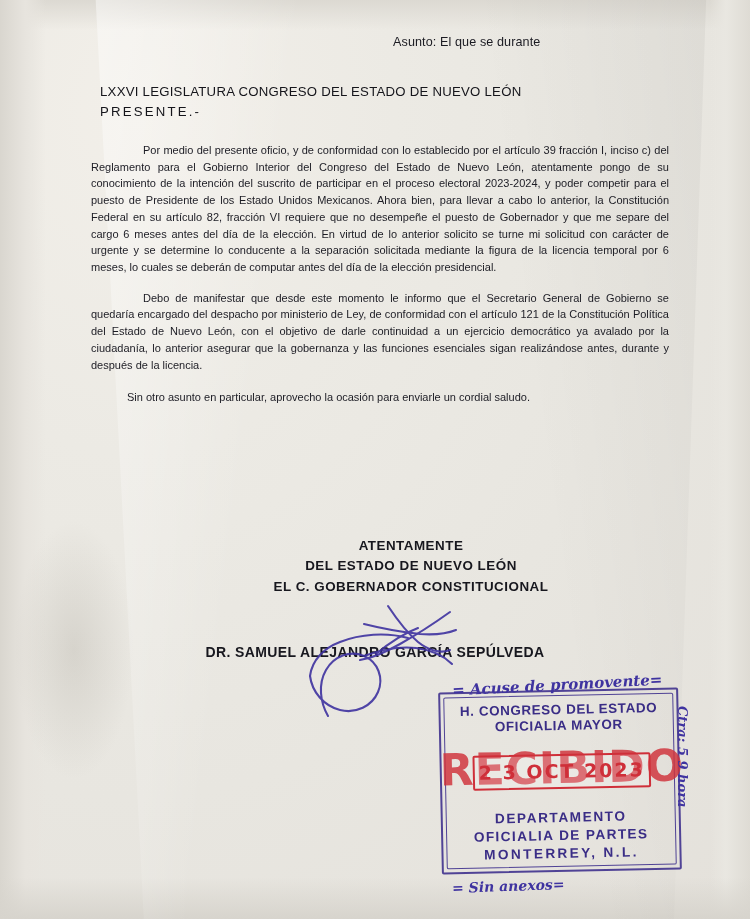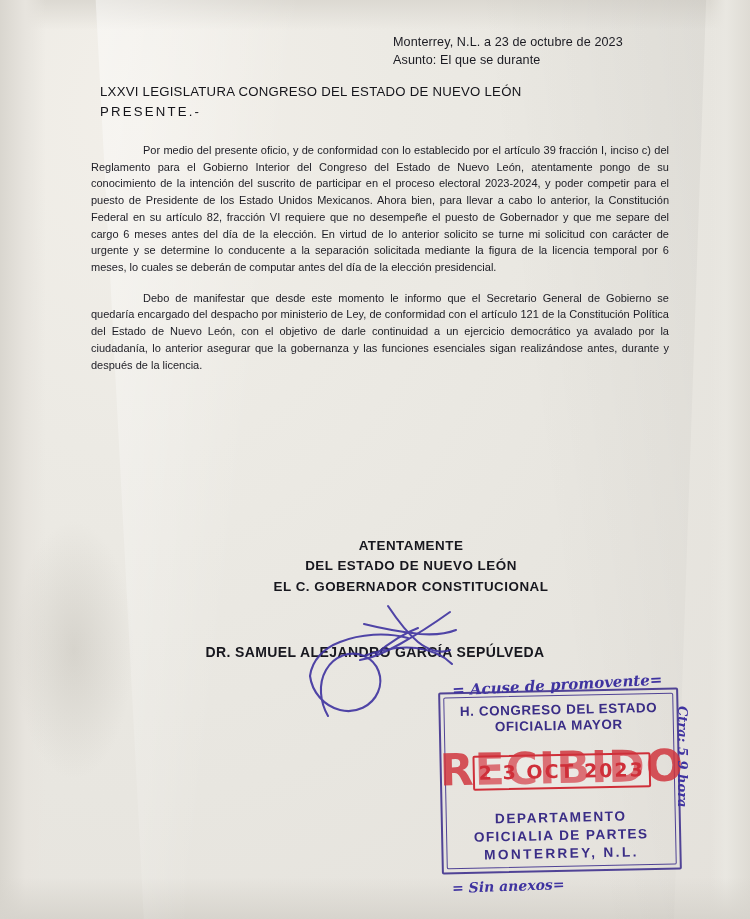--- a/index.html
+++ b/index.html
@@ -257,32 +257,32 @@
   <div class="shade left-edge"></div>
   <div class="shade right-edge"></div>
   <div class="shade bottom-edge"></div>
   <div class="shade crease1"></div>
   <div class="shade crease2"></div>
   <div class="shade blotch"></div>
 
   <div class="doc">
 
     <div class="header-block">
-      <div>Monterrey, N.L. a 23 de octubre de 2023</div>
       <div>Asunto: El que se durante</div>
     </div>
 
     <div class="addressee">
       <div>LXXVI LEGISLATURA CONGRESO DEL ESTADO DE NUEVO LEÓN</div>
       <div class="line2">PRESENTE.-</div>
     </div>
 
     <div class="body-text">
       <p>Por medio del presente oficio, y de conformidad con lo establecido por el artículo 39 fracción I, inciso c) del Reglamento para el Gobierno Interior del Congreso del Estado de Nuevo León, atentamente pongo de su conocimiento de la intención del suscrito de participar en el proceso electoral 2023-2024, y poder competir para el puesto de Presidente de los Estado Unidos Mexicanos. Ahora bien, para llevar a cabo lo anterior, la Constitución Federal en su artículo 82, fracción VI requiere que no desempeñe el puesto de Gobernador y que me separe del cargo 6 meses antes del día de la elección. En virtud de lo anterior solicito se turne mi solicitud con carácter de urgente y se determine lo conducente a la separación solicitada mediante la figura de la licencia temporal por 6 meses, lo cuales se deberán de computar antes del día de la elección presidencial.</p>
       <p>Debo de manifestar que desde este momento le informo que el Secretario General de Gobierno se quedaría encargado del despacho por ministerio de Ley, de conformidad con el artículo 121 de la Constitución Política del Estado de Nuevo León, con el objetivo de darle continuidad a un ejercicio democrático ya avalado por la ciudadanía, lo anterior asegurar que la gobernanza y las funciones esenciales sigan realizándose antes, durante y después de la licencia.</p>
+      <p class="closing">Sin otro asunto en particular, aprovecho la ocasión para enviarle un cordial saludo.</p>
     </div>
 
     <div class="sign-block">
       <div>ATENTAMENTE</div>
       <div>DEL ESTADO DE NUEVO LEÓN</div>
       <div>EL C. GOBERNADOR CONSTITUCIONAL</div>
     </div>
 
     <div class="sign-name">DR. SAMUEL ALEJANDRO GARCÍA SEPÚLVEDA</div>
 

